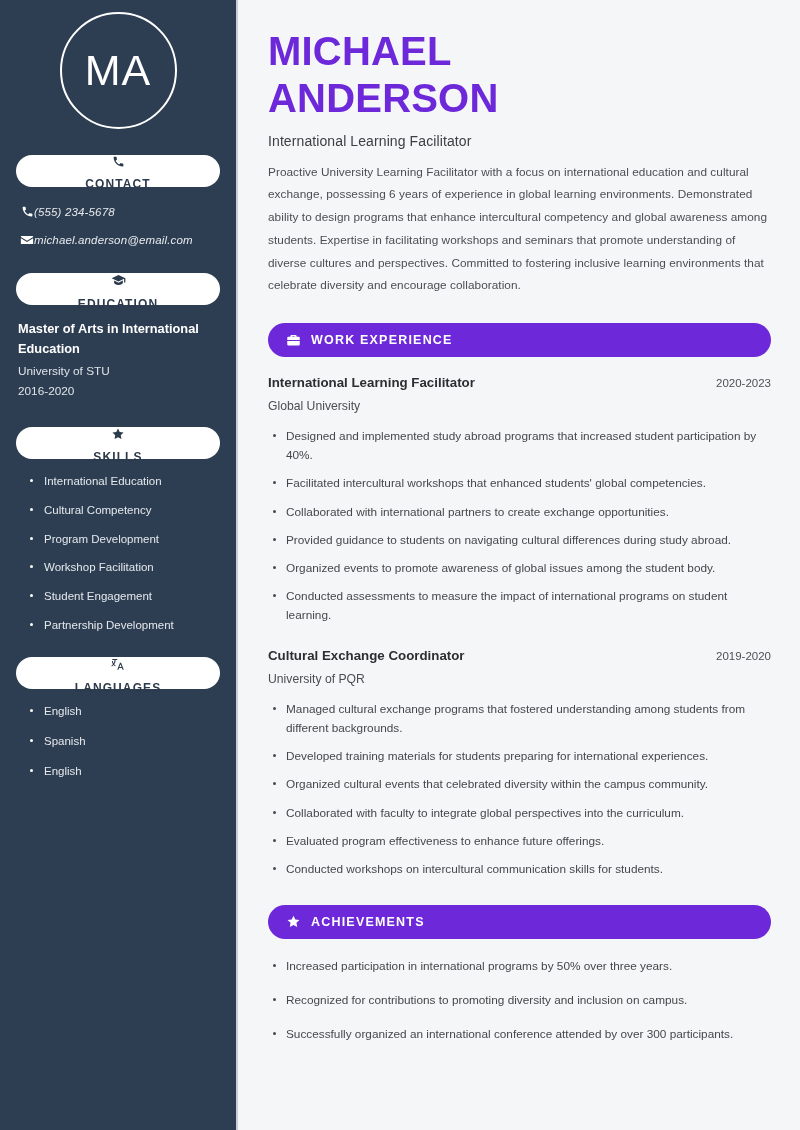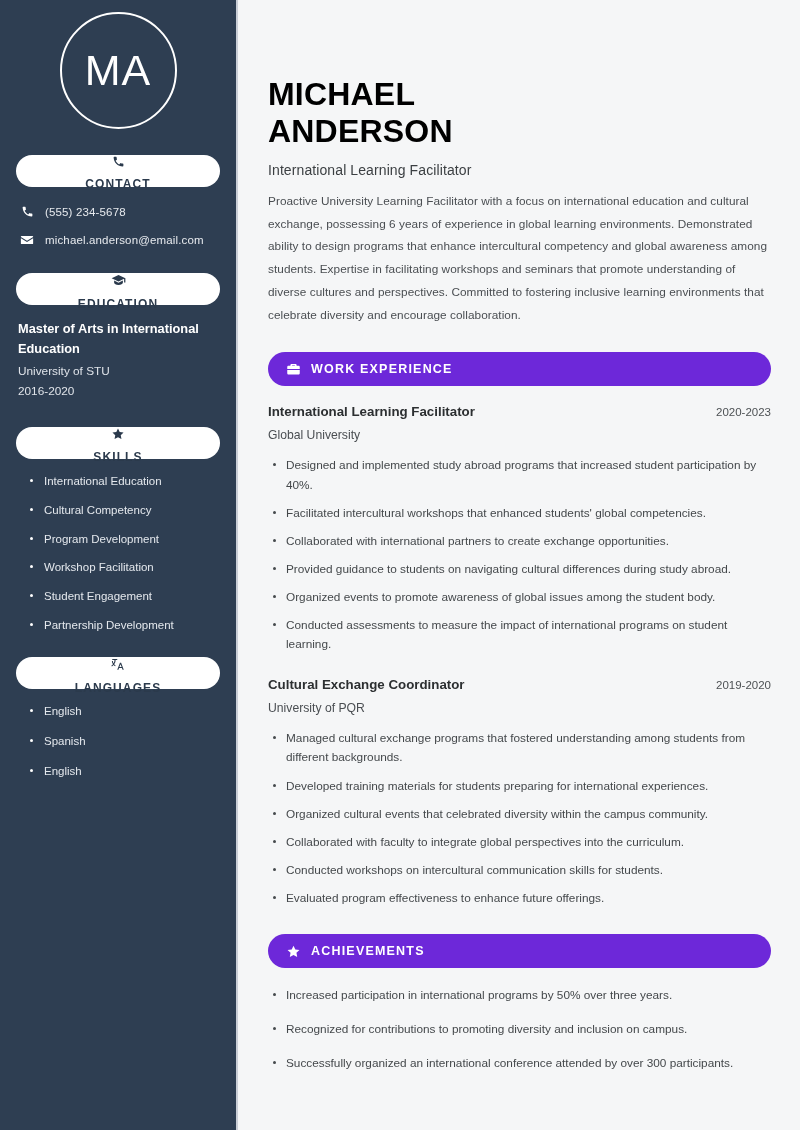--- a/index.html
+++ b/index.html
@@ -70,23 +70,23 @@
     font-weight: bold;
     letter-spacing: 1.1px;
   }
   .pill .ico { display: flex; align-items: center; }
   .pill .ico svg { display: block; }
 
   .contact-list { margin-bottom: 22px; }
   .contact-row {
     display: flex;
     align-items: center;
-    gap: 11px;
     padding: 4px 0 4px 4px;
     margin-bottom: 7px;
+    font-style: italic;
   }
   .contact-row .ico { width: 14px; display: flex; justify-content: center; }
   .contact-row .ctext {
     font-size: 11.5px;
     color: #e7eaee;
     letter-spacing: 0.15px;
   }
 
   .edu-block { padding-left: 2px; margin-bottom: 26px; }
   .edu-degree {
@@ -124,26 +124,25 @@
   .side-list.lang li { margin-bottom: 13px; }
 
   
   .main {
     flex: 1;
     padding: 28px 29px 0 30px;
     background: #f5f6f7;
   }
 
   .name {
-    font-size: 32px;
-    font-weight: bold;
-    color: #000000;
+    font-size: 40px;
+    font-weight: bold;
+    color: #6d28d9;
     line-height: 1.17;
     letter-spacing: 0.2px;
-    margin-top: 48px;
   }
   .role {
     font-size: 14px;
     color: #3b3f42;
     margin-top: 11px;
     letter-spacing: 0.1px;
   }
 
   .summary {
     margin-top: 12px;
@@ -349,22 +348,22 @@
       <div class="job-head">
         <span class="job-title">Cultural Exchange Coordinator</span>
         <span class="job-dates">2019-2020</span>
       </div>
       <div class="job-org">University of PQR</div>
       <ul class="main-list">
         <li>Managed cultural exchange programs that fostered understanding among students from different backgrounds.</li>
         <li>Developed training materials for students preparing for international experiences.</li>
         <li>Organized cultural events that celebrated diversity within the campus community.</li>
         <li>Collaborated with faculty to integrate global perspectives into the curriculum.</li>
+        <li>Evaluated program effectiveness to enhance future offerings.</li>
         <li>Conducted workshops on intercultural communication skills for students.</li>
-        <li>Evaluated program effectiveness to enhance future offerings.</li>
       </ul>
     </div>
 
     <div class="bar">
       <span class="ico">
         <svg width="15" height="15" viewBox="0 0 24 24" fill="#ffffff">
             <path d="M12 2.6l2.9 6 6.6.9-4.8 4.6 1.2 6.5L12 17.5l-5.9 3.1 1.2-6.5L2.5 9.5l6.6-.9z"></path>
           </svg>
       </span>
       <span class="bar-label">ACHIEVEMENTS</span>

